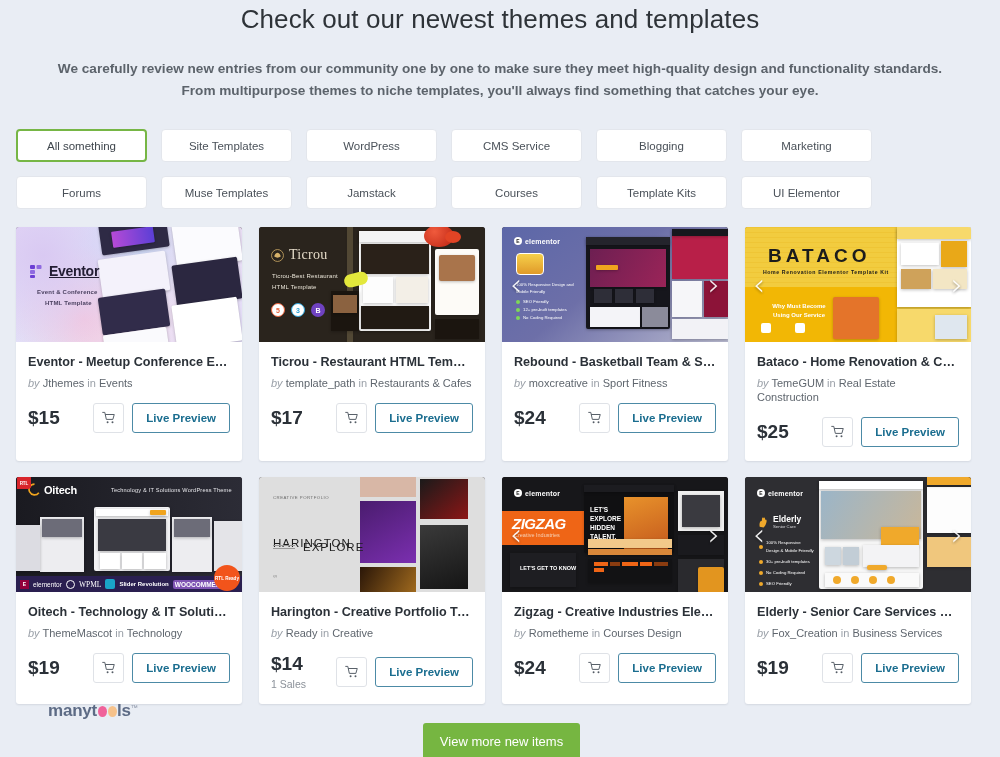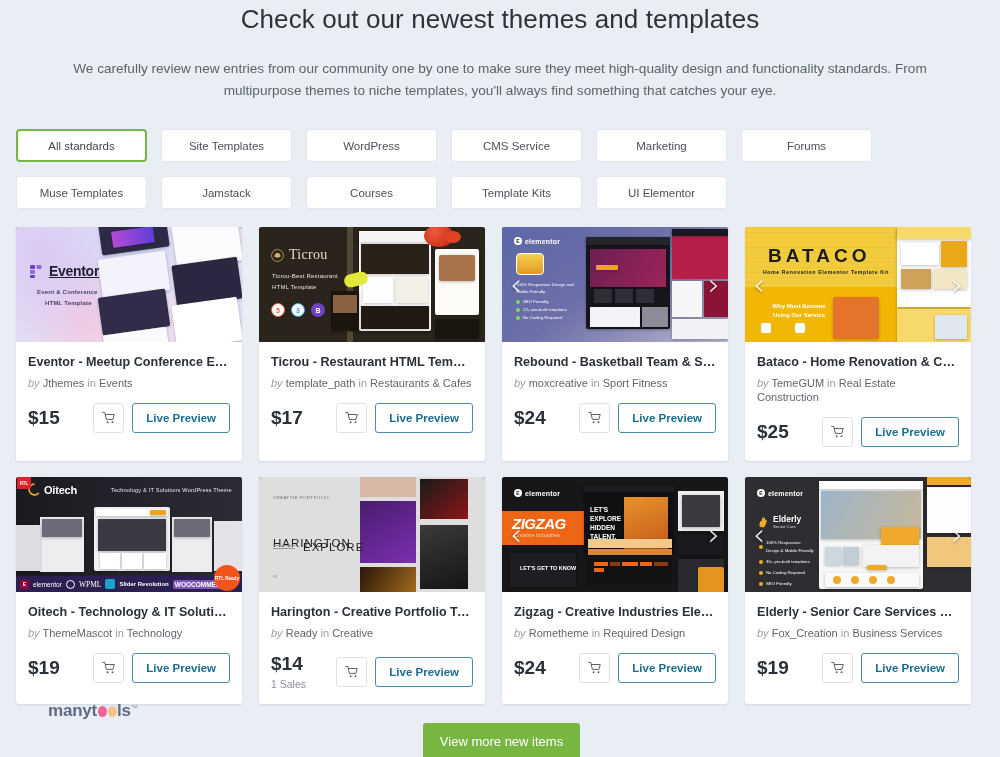--- a/index.html
+++ b/index.html
@@ -22,21 +22,21 @@
     padding-top: 2px;
     letter-spacing: .1px;
     line-height: 34px;
   }
   .hero-sub {
     margin: 22px auto 0 auto;
     width: 915px;
     font-size: 13.6px;
     line-height: 22px;
     color: #5c636b;
-    font-weight: 400;
+    font-weight: 700;
   }
 
   
   .cats {
     margin: 27px 0 0 0;
     padding: 0 16px;
     display: flex;
     flex-wrap: wrap;
     gap: 14px 14px;
   }
@@ -259,30 +259,33 @@
 
 <div class="page">
 
   <div class="hero">
     <h1 class="hero-title">Check out our newest themes and templates</h1>
     <p class="hero-sub">We carefully review new entries from our community one by one to make sure they meet high-quality design and functionality standards. From multipurpose themes to niche templates, you'll always find something that catches your eye.</p>
   </div>
 
   <div class="cats">
     <div class="chip active">
-        <span>All standards</span>
+        <span>All something</span>
       </div>
     <div class="chip">
         <span>Site Templates</span>
       </div>
     <div class="chip">
         <span>WordPress</span>
       </div>
     <div class="chip">
         <span>CMS Service</span>
+      </div>
+    <div class="chip">
+        <span>Blogging</span>
       </div>
     <div class="chip">
         <span>Marketing</span>
       </div>
     <div class="chip">
         <span>Forums</span>
       </div>
     <div class="chip">
         <span>Muse Templates</span>
       </div>
@@ -705,21 +708,21 @@
         <div class="arrow right">
             <span>›</span>
           </div>
       </div>
       <div class="card-body">
         <div class="card-title">Zigzag - Creative Industries Elemen...</div>
         <div class="card-meta">
           <span class="by">by</span>
           <span class="author">Rometheme</span>
           <span class="inword">in</span>
-          <span class="cat">Required Design</span>
+          <span class="cat">Courses Design</span>
         </div>
         <div class="card-foot">
           <div class="price-wrap">
             <div class="price">$24</div>
           </div>
           <div class="actions">
             <div class="cart-btn">
               <svg viewBox="0 0 20 20" fill="none" stroke="#555d66" stroke-width="1.4">
                 <path d="M1 2h3l2.2 10h9.3l2-7H5" stroke-linecap="round" stroke-linejoin="round"></path>
                 <circle cx="8" cy="16" r="1.4" fill="#555d66" stroke="none"></circle>

